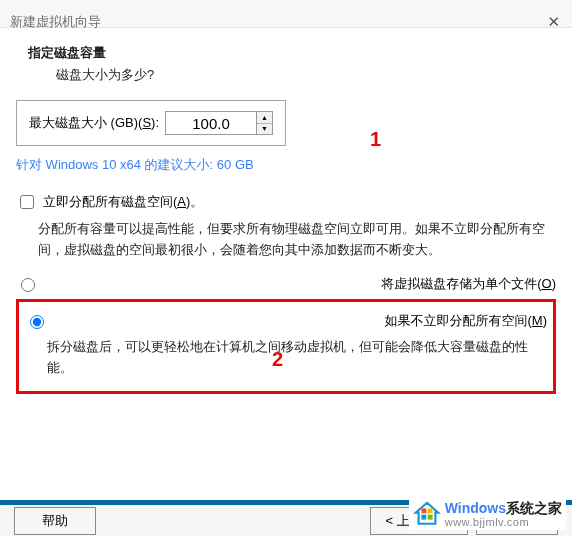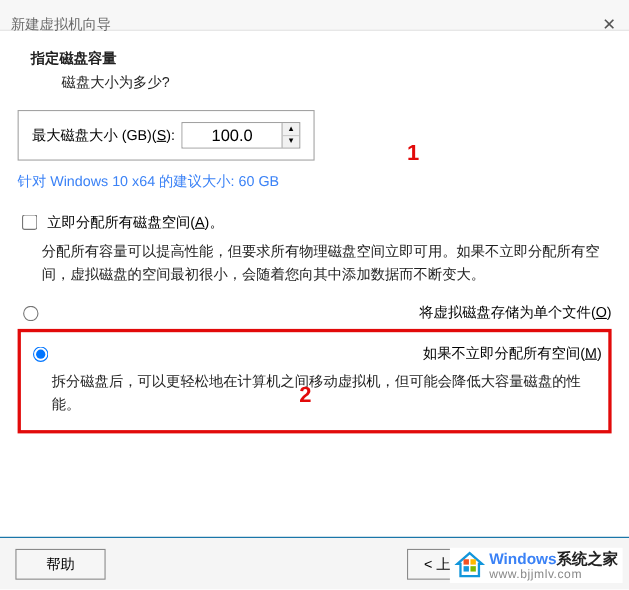--- a/index.html
+++ b/index.html
@@ -119,22 +119,22 @@
   .red-box-2 {
     border: 3px solid #e20a0a;
     padding: 4px 6px 8px 6px;
     margin-top: 2px;
   }
   .footer {
     position: absolute;
     left: 0;
     right: 0;
     bottom: 0;
-    height: 48px;
-    border-top: 1px solid #0369a1;
+    height: 36px;
+    border-top: 5px solid #0369a1;
     background: #f5f5f5;
     display: flex;
     align-items: center;
     padding: 0 14px;
     gap: 8px;
   }
   .footer .spacer { flex: 1; }
   .btn {
     border: 1px solid #8a8a8a;
     background: #f6f6f6;

